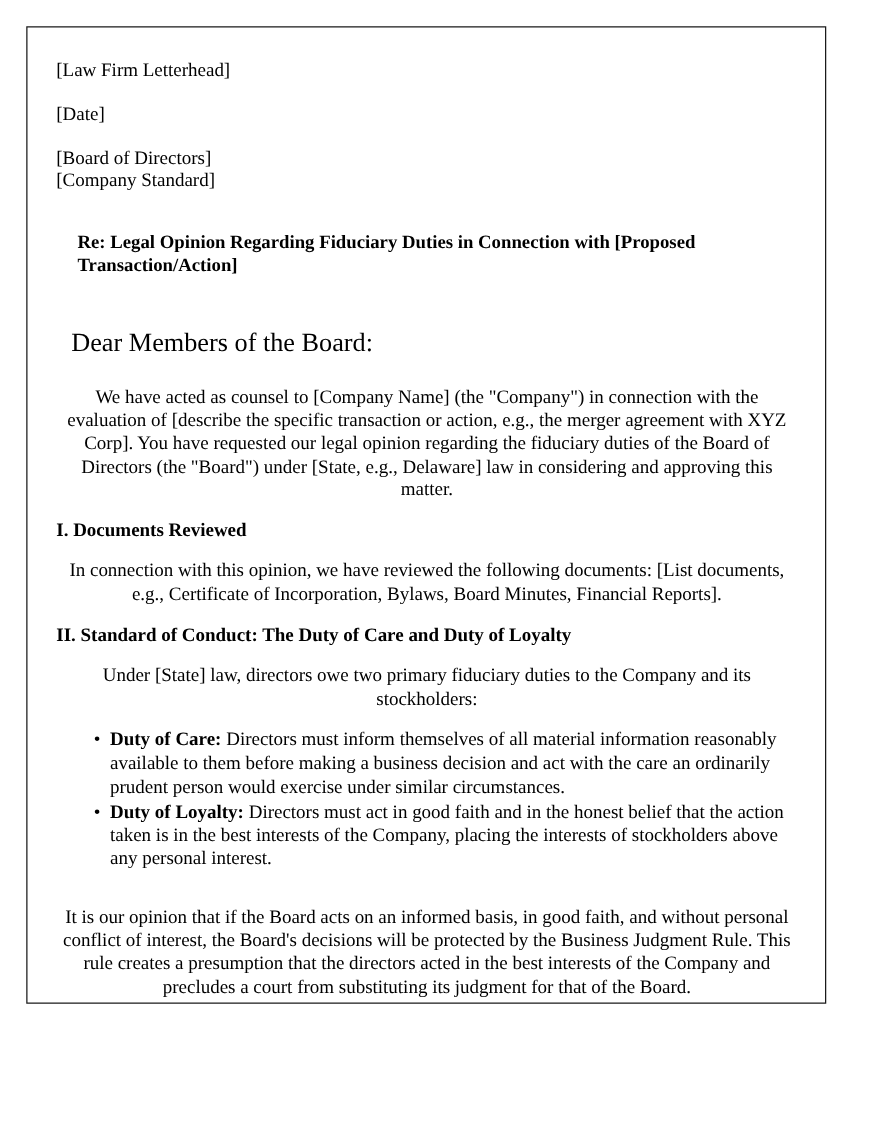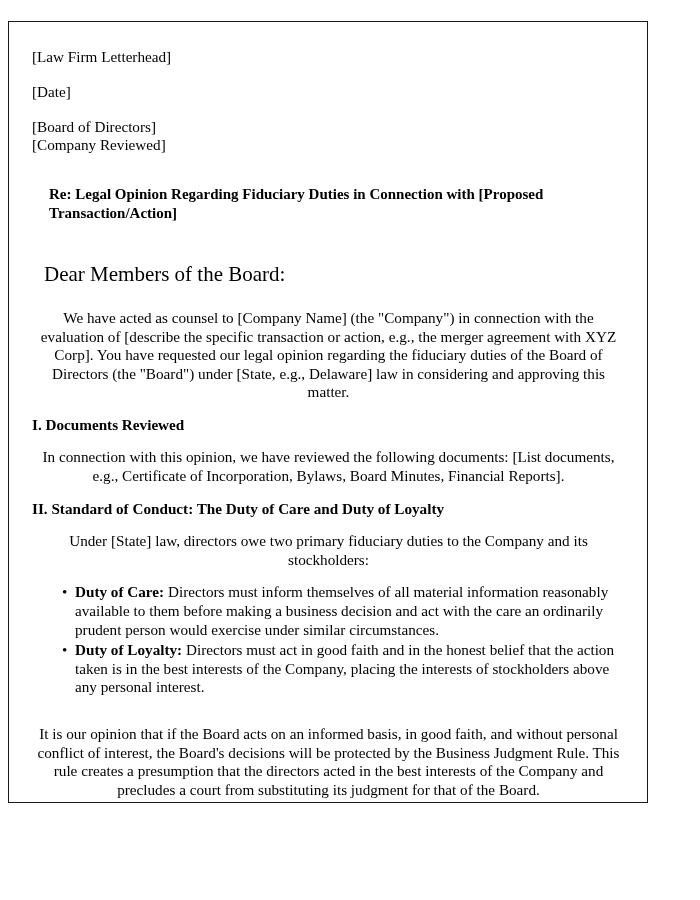--- a/index.html
+++ b/index.html
@@ -11,21 +11,21 @@
     width: 700px;
     height: 900px;
     overflow: hidden;
     font-family: "Liberation Serif", "DejaVu Serif", serif;
     color: #000000;
   }
 
   
   .page-sheet {
     position: absolute;
-    left: 8px;
+    left: 21px;
     top: 21px;
     width: 640px;
     height: 782px;
     border: 1px solid #1a1a1a;
     background: #ffffff;
     box-sizing: border-box;
     overflow: hidden;
   }
 
   .page-inner {
@@ -119,21 +119,21 @@
     <p class="doc-line">[Law Firm Letterhead]</p>
 
     <div class="spacer-lg"></div>
 
     <p class="doc-line">[Date]</p>
 
     <div class="spacer-lg"></div>
 
     <div class="address-block">
       <p class="doc-line">[Board of Directors]</p>
-      <p class="doc-line">[Company Reviewed]</p>
+      <p class="doc-line">[Company Standard]</p>
     </div>
 
     <div class="spacer-md"></div>
 
     <p class="subject-line">Re: Legal Opinion Regarding Fiduciary Duties in Connection with [Proposed Transaction/Action]</p>
 
     <div class="spacer-md"></div>
 
     <p class="salutation">Dear Members of the Board:</p>
 

